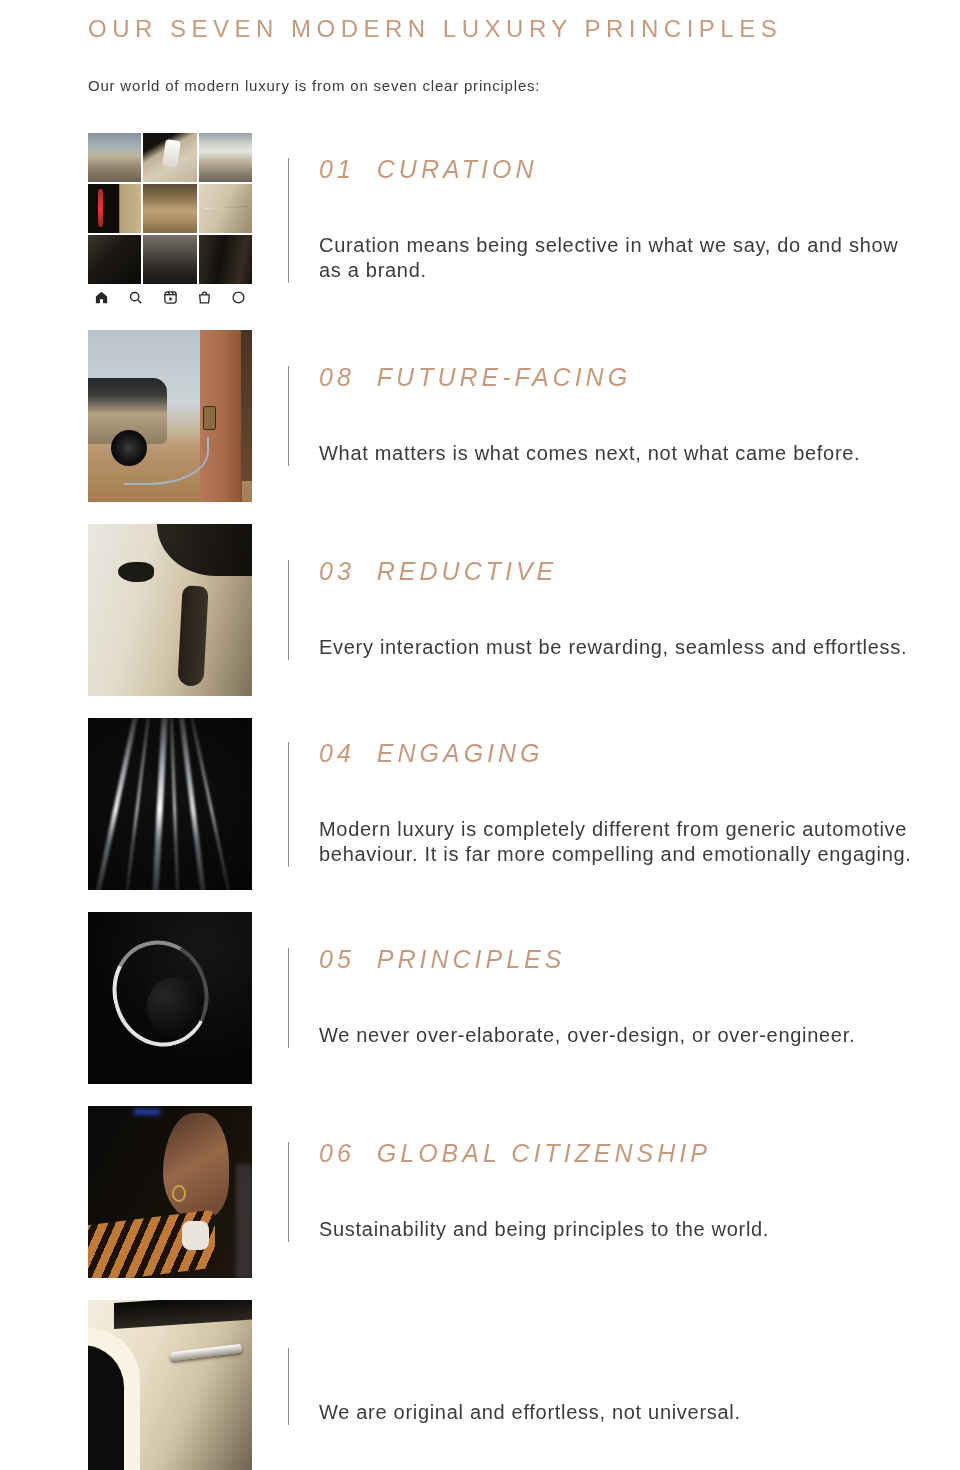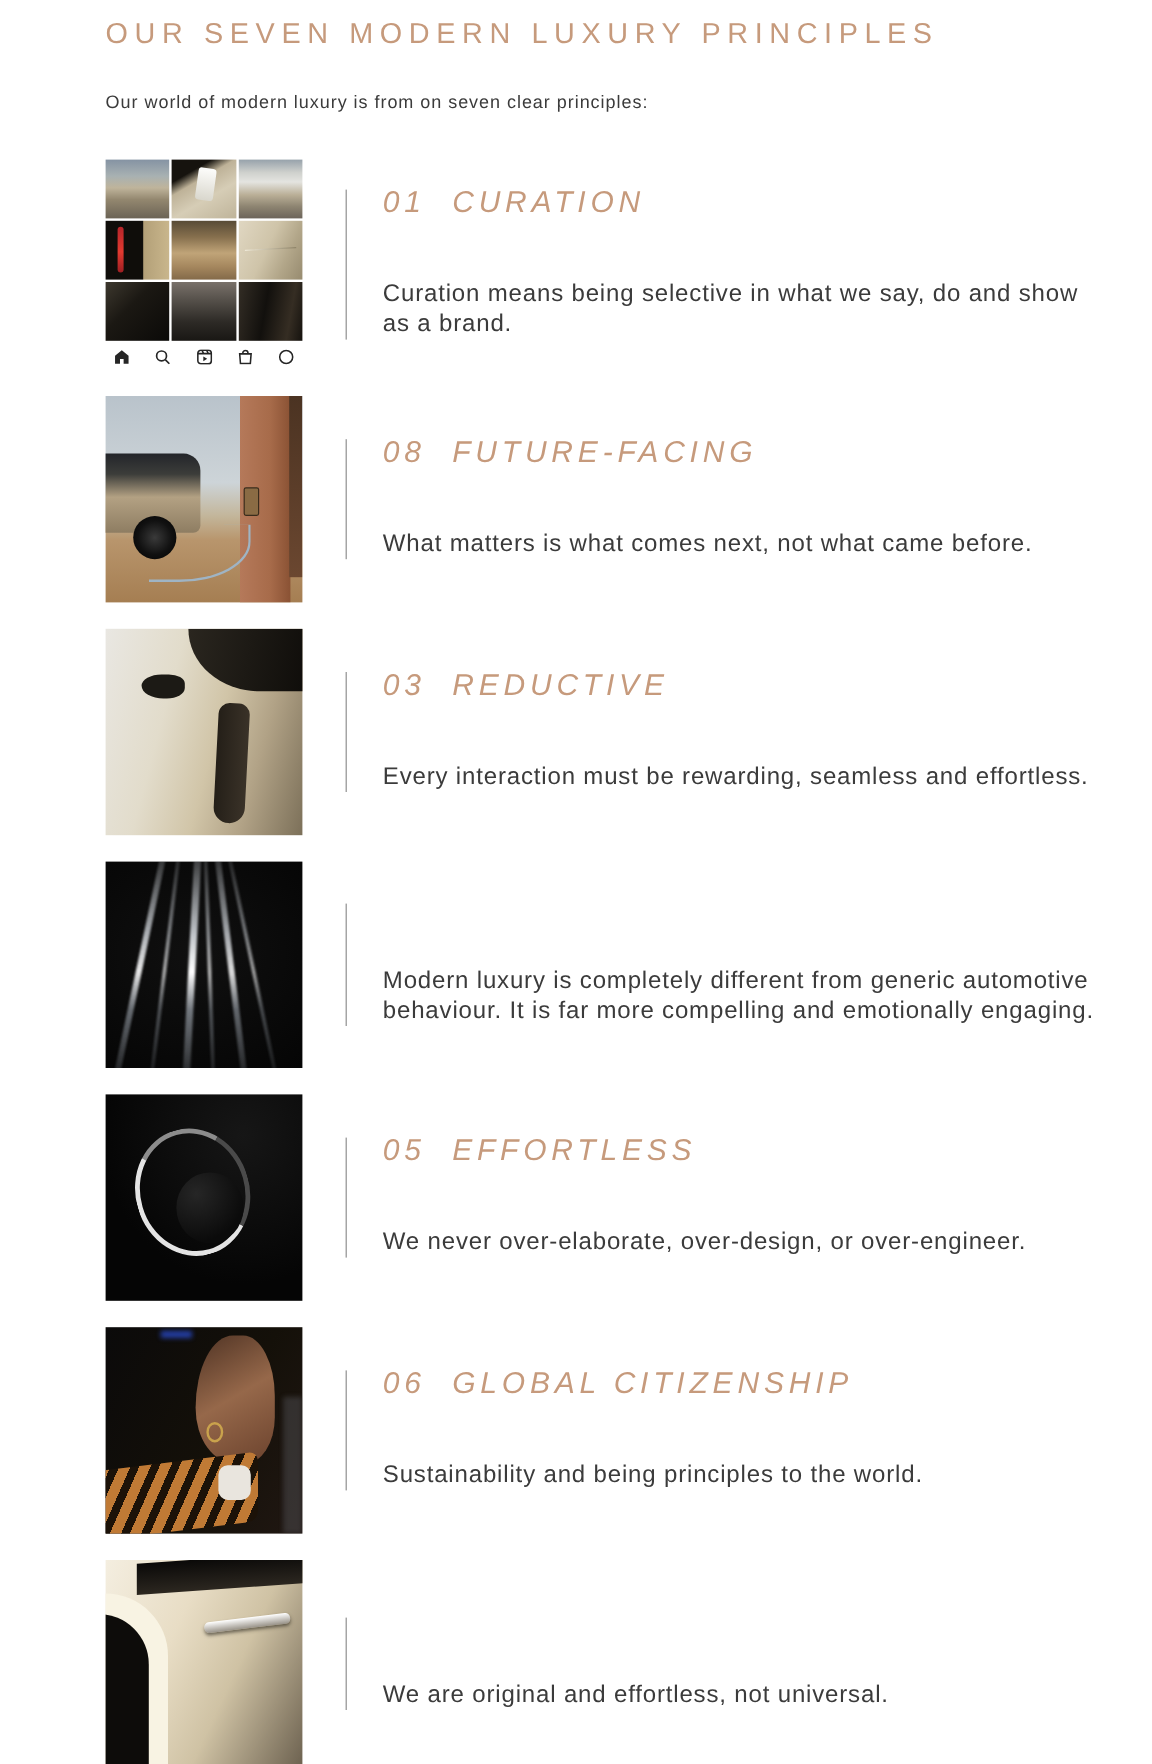--- a/index.html
+++ b/index.html
@@ -200,33 +200,37 @@
     <section class="row">
       <div class="pimage img4" aria-label="abstract-light-streaks-on-black">
         <div class="stk s1"></div>
         <div class="stk s2"></div>
         <div class="stk s3"></div>
         <div class="stk s4"></div>
         <div class="stk s5"></div>
         <div class="stk s6"></div>
       </div>
       <div class="textblock">
+        <div class="ptitle">
+          <span class="num">04</span>
+          <span class="ttl">ENGAGING</span>
+        </div>
         <p class="desc">Modern luxury is completely different from generic automotive behaviour. It is far more compelling and emotionally engaging.</p>
       </div>
     </section>
 
     <section class="row">
       <div class="pimage img5" aria-label="dark-metal-ring-detail-on-black">
         <div class="ring"></div>
         <div class="hole"></div>
       </div>
       <div class="textblock">
         <div class="ptitle">
           <span class="num">05</span>
-          <span class="ttl">EFFORTLESS</span>
+          <span class="ttl">PRINCIPLES</span>
         </div>
         <p class="desc">We never over-elaborate, over-design, or over-engineer.</p>
       </div>
     </section>
 
     <section class="row">
       <div class="pimage img6" aria-label="woman-profile-portrait-inside-car">
         <div class="glint"></div>
         <div class="seat"></div>
         <div class="head"></div>

